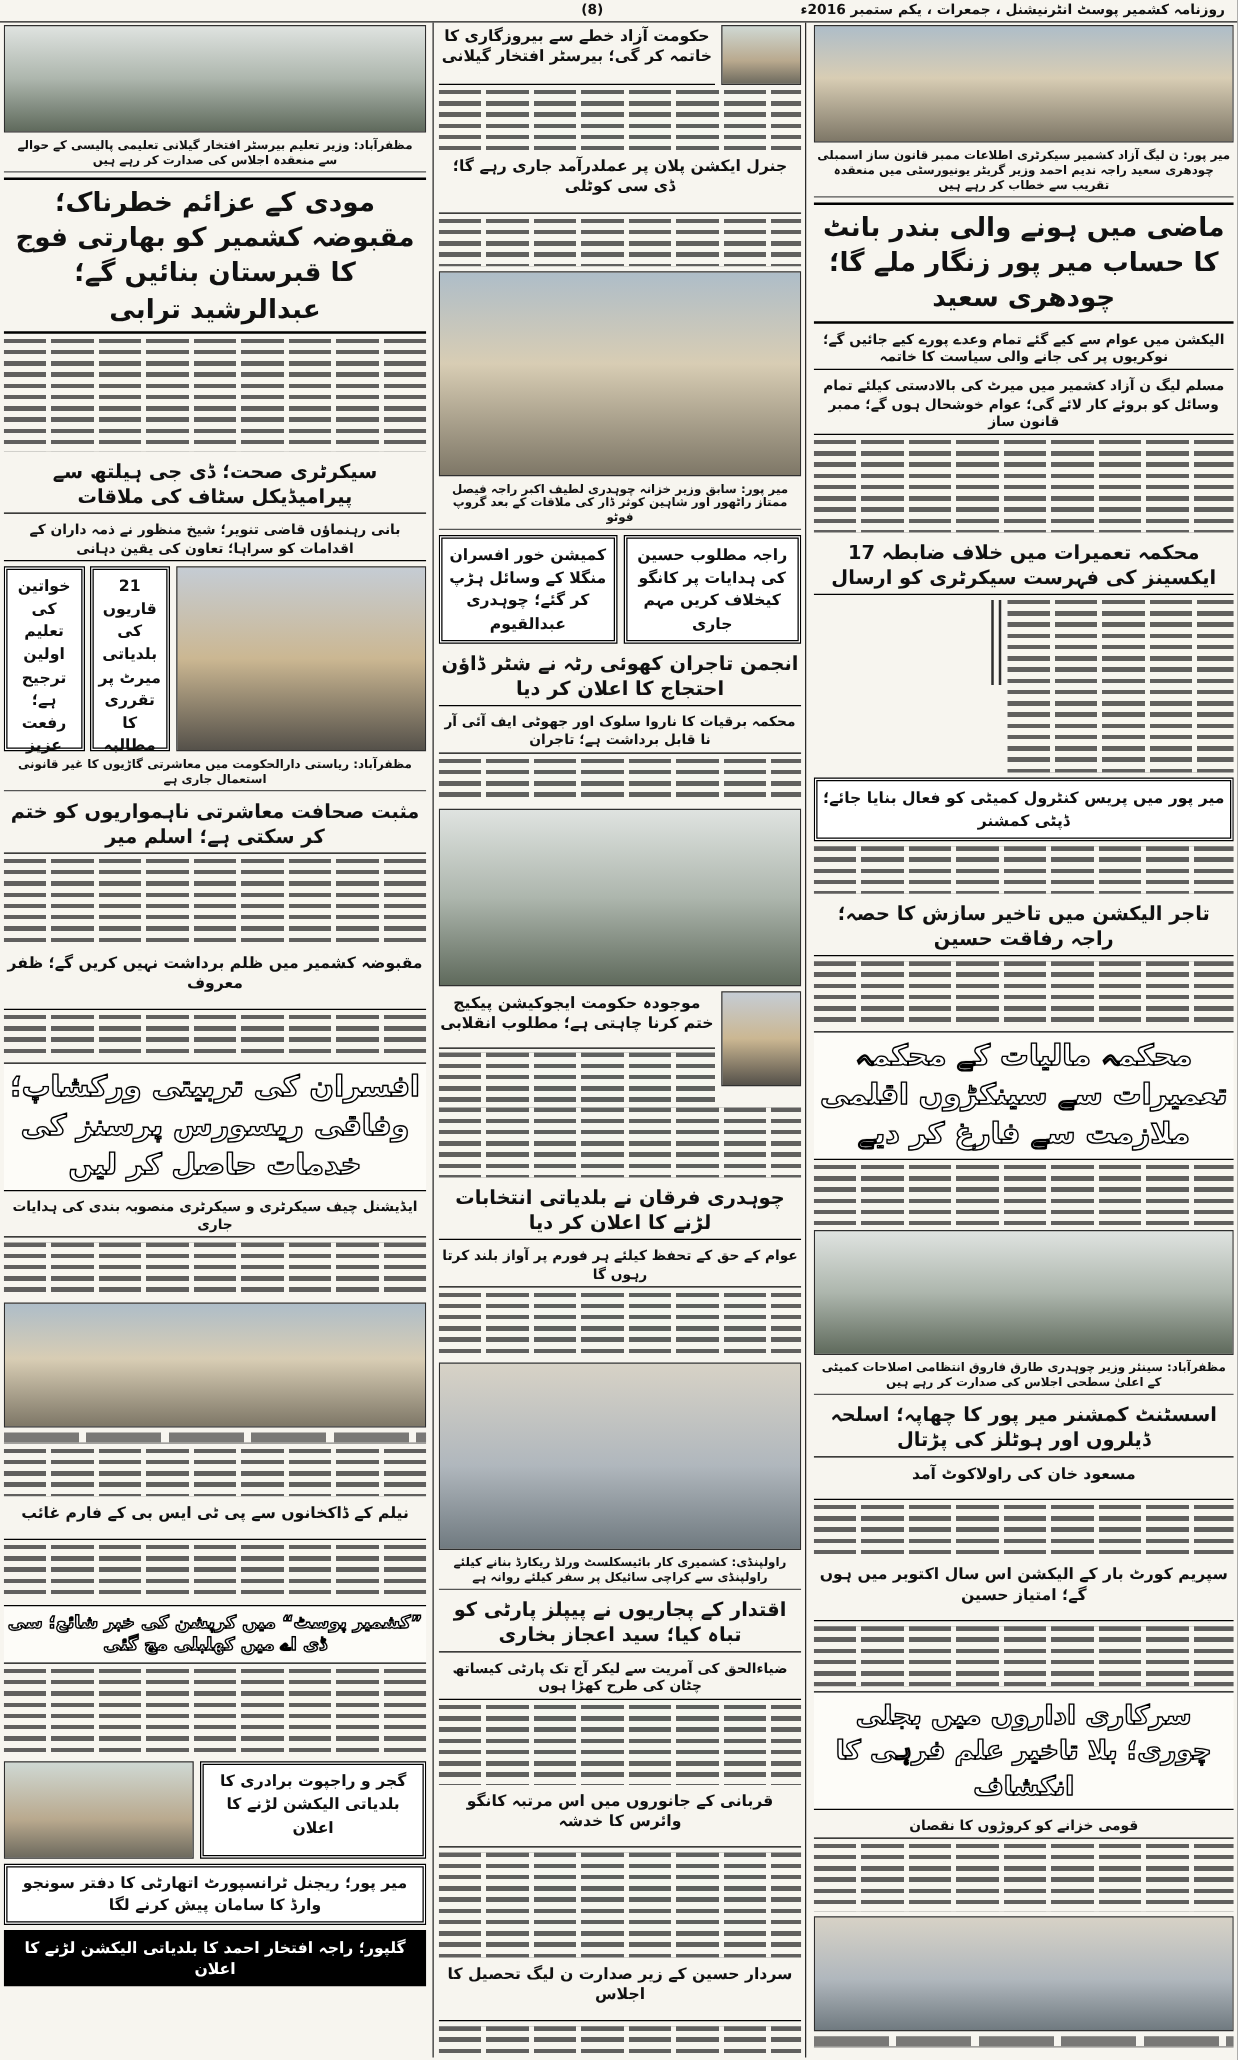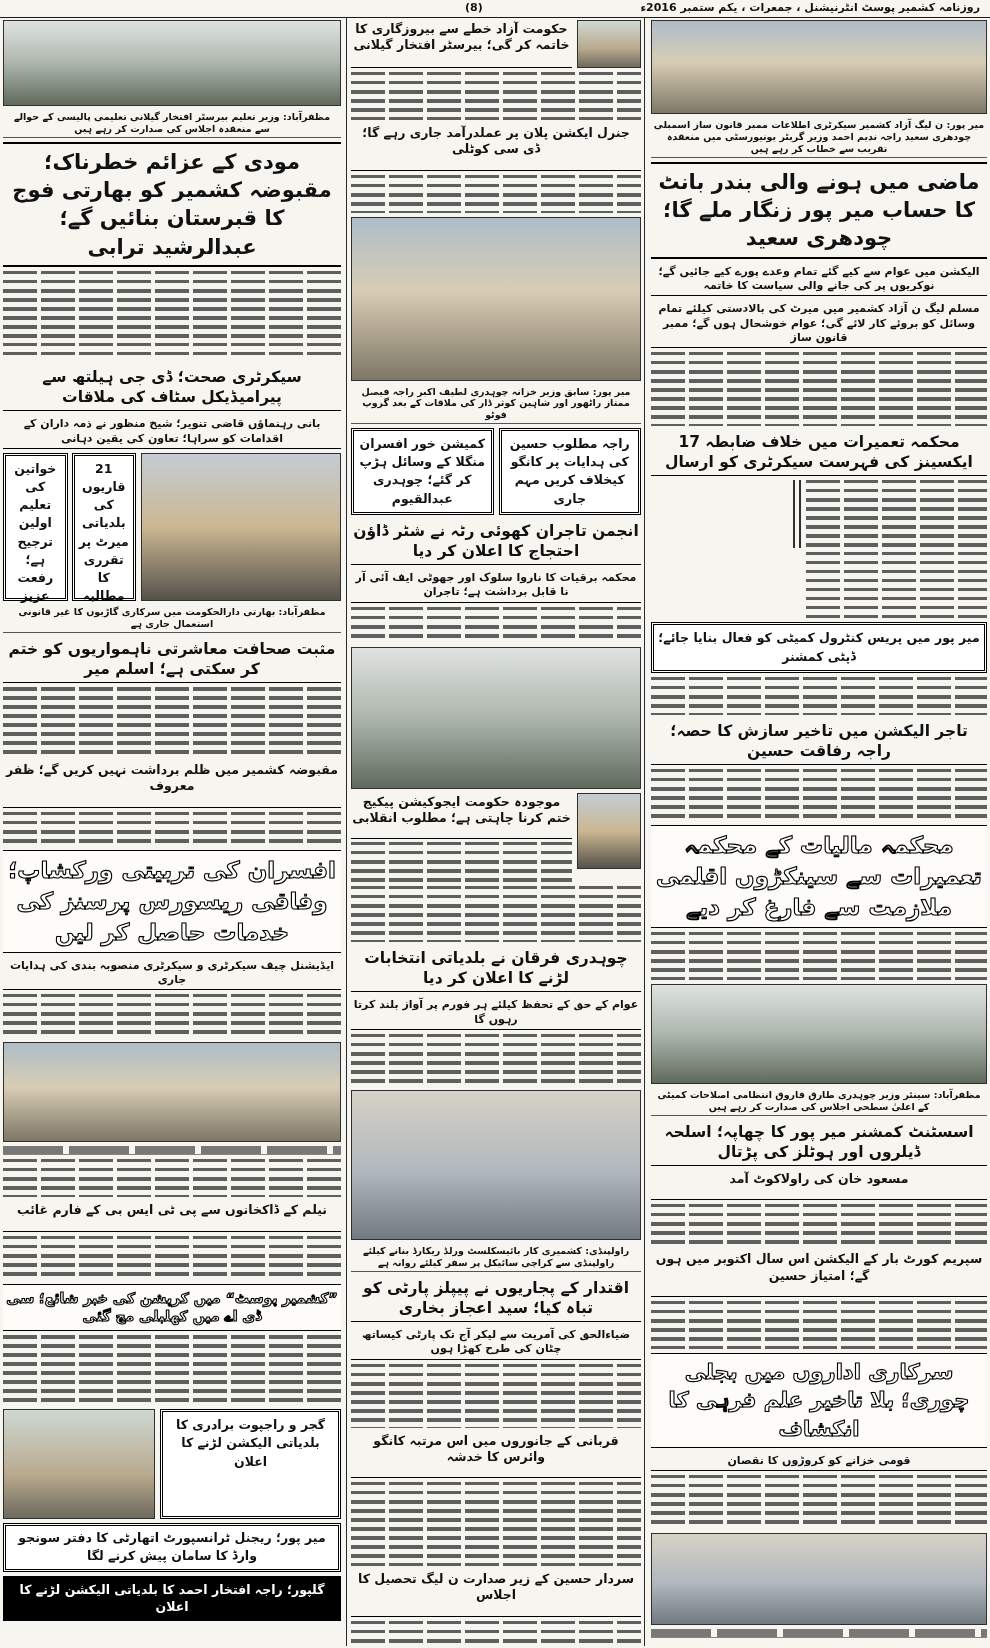--- a/index.html
+++ b/index.html
@@ -157,38 +157,38 @@
     <div class="blk greek" style="height:90px"></div>
     <div class="blk h2">سیکرٹری صحت؛ ڈی جی ہیلتھ سے پیرامیڈیکل سٹاف کی ملاقات</div>
     <div class="blk deck">بانی رہنماؤں قاضی تنویر؛ شیخ منظور نے ذمہ داران کے اقدامات کو سراہا؛ تعاون کی یقین دہانی</div>
     <div class="blk trow" style="height:148px">
       <div class="photo ph-e" style="width:198px"></div>
       <div class="sidecol" style="flex:1">
         <div class="boxhead" style="flex:1">21 قاریوں کی بلدیاتی میرٹ پر تقرری کا مطالبہ</div>
         <div class="boxhead" style="flex:1">خواتین کی تعلیم اولین ترجیح ہے؛ رفعت عزیز</div>
       </div>
     </div>
-    <div class="blk caption">مظفرآباد: بھارتی دارالحکومت میں سرکاری گاڑیوں کا غیر قانونی استعمال جاری ہے</div>
+    <div class="blk caption">مظفرآباد: ریاستی دارالحکومت میں معاشرتی گاڑیوں کا غیر قانونی استعمال جاری ہے</div>
     <div class="blk h2">مثبت صحافت معاشرتی ناہمواریوں کو ختم کر سکتی ہے؛ اسلم میر</div>
     <div class="blk trow" style="height:70px">
       <div class="grow greek"></div>
     </div>
     <div class="blk h3">مقبوضہ کشمیر میں ظلم برداشت نہیں کریں گے؛ ظفر معروف</div>
     <div class="blk greek" style="height:34px"></div>
     <div class="blk outline-head">افسران کی تربیتی ورکشاپ؛ وفاقی ریسورس پرسنز کی خدمات حاصل کر لیں</div>
     <div class="blk deck">ایڈیشنل چیف سیکرٹری و سیکرٹری منصوبہ بندی کی ہدایات جاری</div>
     <div class="blk greek" style="height:44px"></div>
     <div class="blk photo ph-a" style="height:98px"></div>
     <div class="blk greek-cap"></div>
     <div class="blk greek" style="height:38px"></div>
     <div class="blk h3">نیلم کے ڈاکخانوں سے پی ٹی ایس بی کے فارم غائب</div>
     <div class="blk greek" style="height:44px"></div>
     <div class="blk outline-head" style="font-size:14px">”کشمیر پوسٹ“ میں کرپشن کی خبر شائع؛ سی ڈی اے میں کھلبلی مچ گئی</div>
     <div class="blk greek" style="height:70px"></div>
-    <div class="blk trow" style="height:110px">
+    <div class="blk trow" style="height:78px">
       <div class="grow boxhead">گجر و راجپوت برادری کا بلدیاتی الیکشن لڑنے کا اعلان</div>
       <div class="photo ph-b" style="width:150px"></div>
     </div>
     <div class="blk boxhead" style="padding:3px">میر پور؛ ریجنل ٹرانسپورٹ اتھارٹی کا دفتر سونجو وارڈ کا سامان پیش کرنے لگا</div>
     <div class="blk inv">گلپور؛ راجہ افتخار احمد کا بلدیاتی الیکشن لڑنے کا اعلان</div>
 
   </div>
 
 </div>
 

